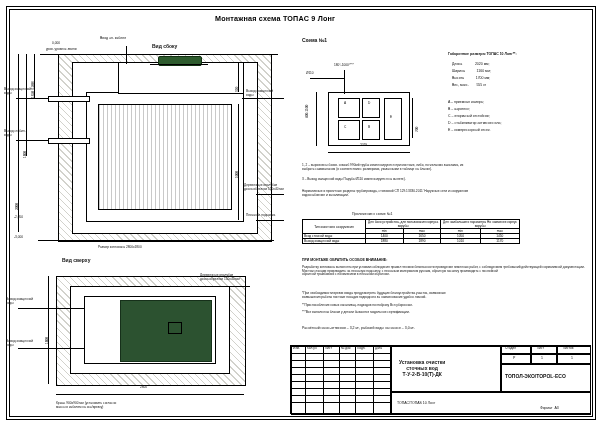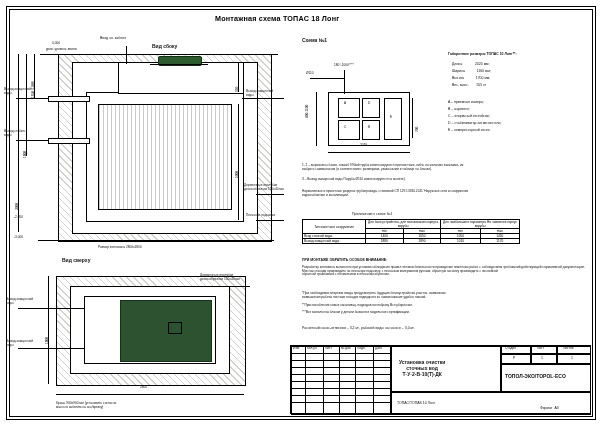--- a/index.html
+++ b/index.html
@@ -38,21 +38,21 @@
   #stamp{position:absolute;left:290px;top:345px;width:301px;height:69px;border:1px solid #000;box-sizing:border-box;}
   .gridcell{position:absolute;border:1px solid #000;box-sizing:border-box;}
 </style>
 </head>
 <body>
 
 <div id="sheet">
   <div class="frame"></div>
   <div class="frame2"></div>
 
-  <div class="title">Монтажная схема ТОПАС 18 Лонг</div>
+  <div class="title">Монтажная схема ТОПАС 9 Лонг</div>
 
   <div class="t bold" style="left:152px;top:44px;font-size:5px;">Вид сбоку</div>
 
   <div id="sec">
 
     <div class="ground hatchd" style="left:18px;top:16px;width:212px;height:186px;"></div>
 
     <div class="tank" style="left:32px;top:24px;width:184px;height:170px;background:#fff;"></div>
 
     <div class="tank" style="left:46px;top:54px;width:156px;height:128px;background:#fff;"></div>

